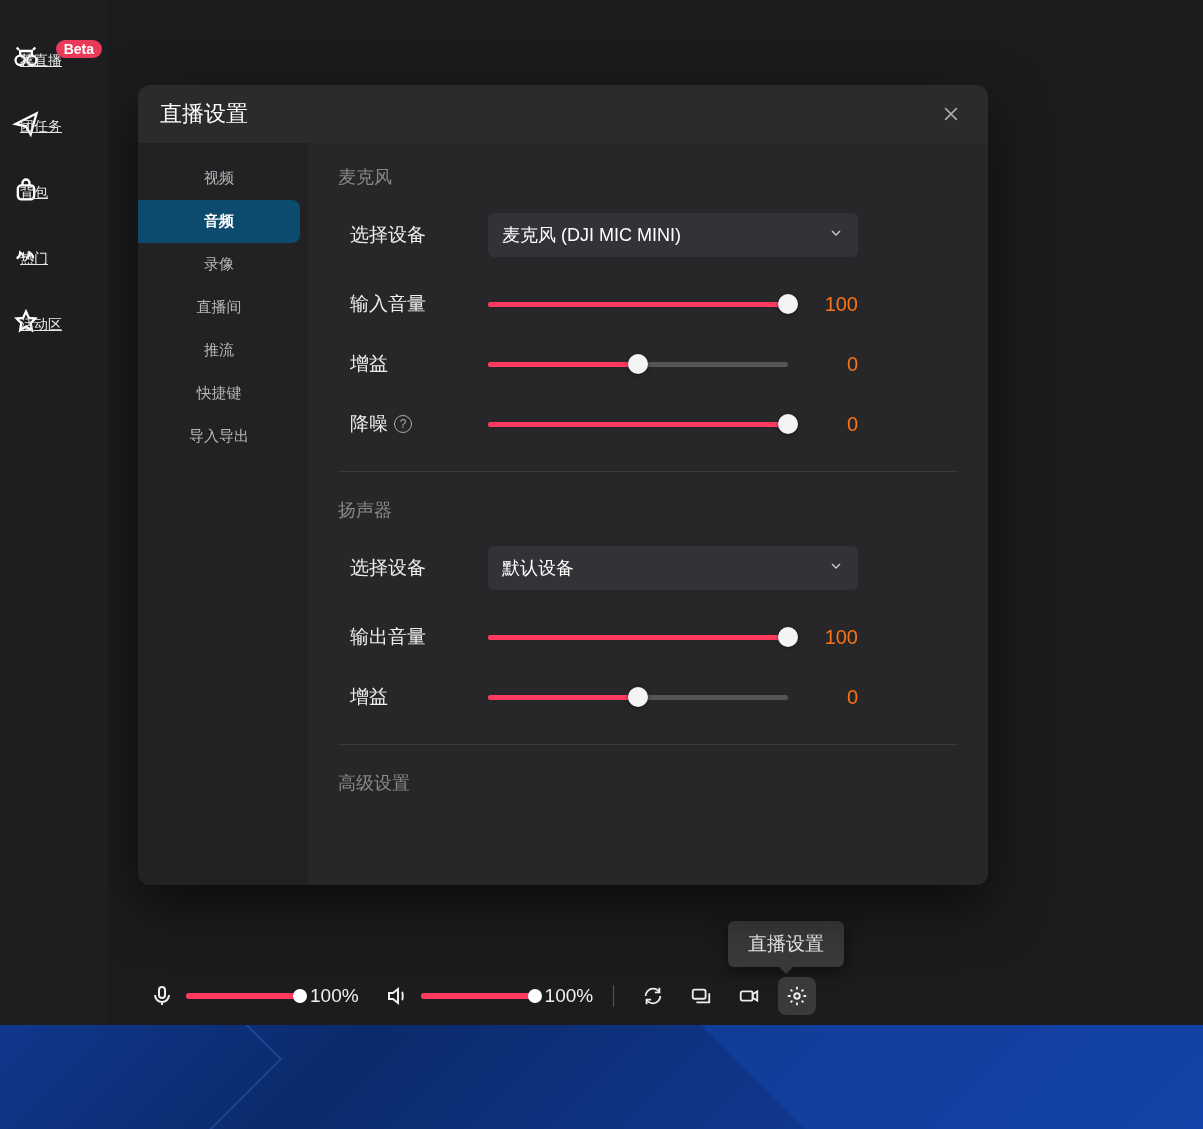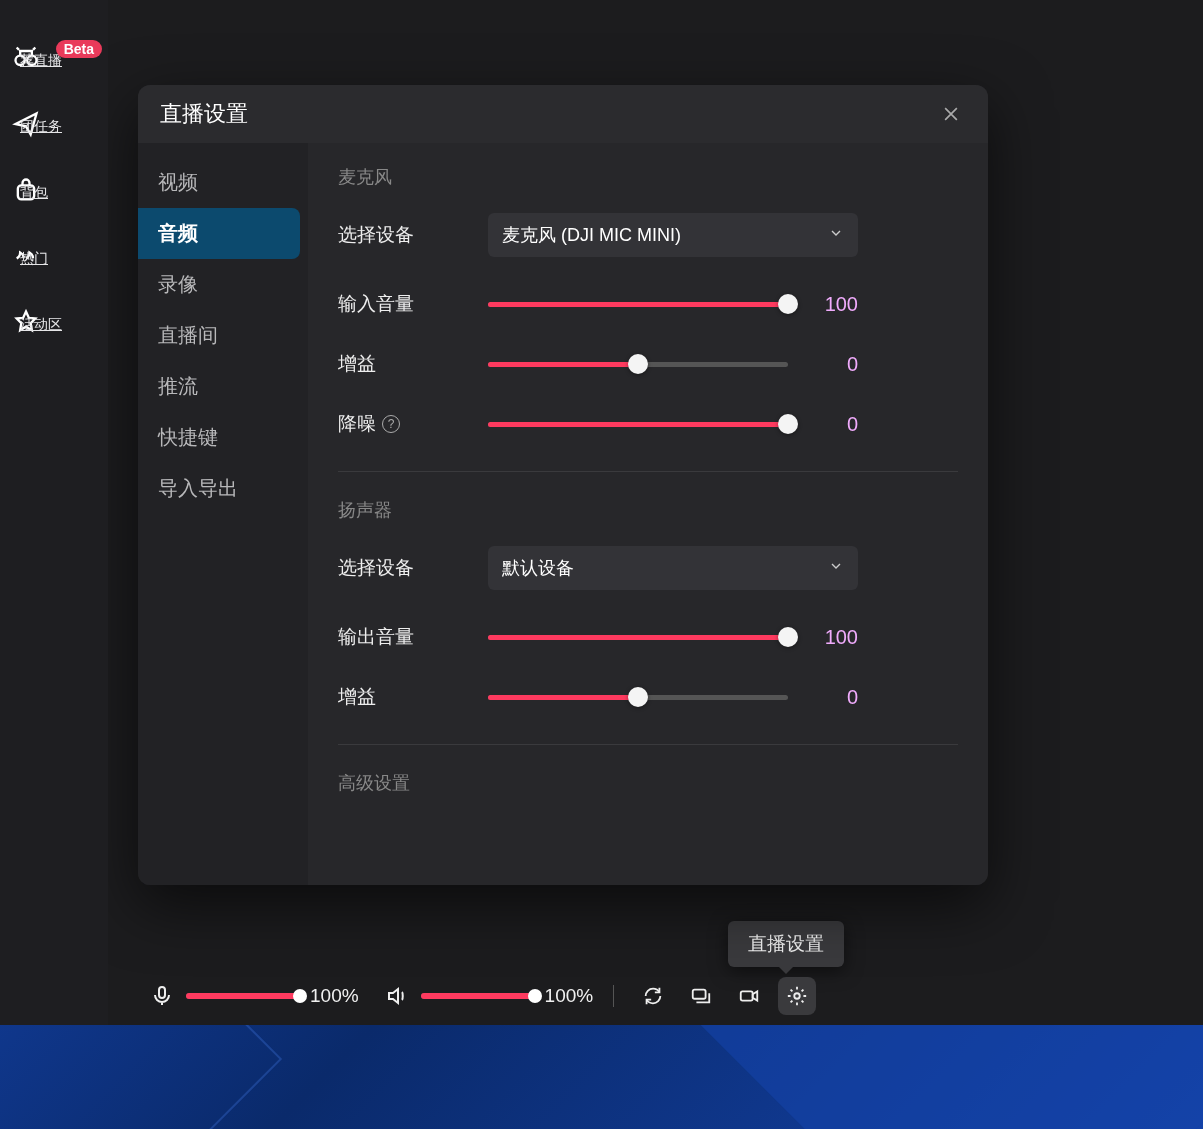--- a/index.html
+++ b/index.html
@@ -118,25 +118,26 @@
     flex:1; display:flex; overflow:hidden;
   }
   .dialog-sidebar {
     width: 170px;
     background: #222225;
     padding-top: 14px;
   }
   .ds-item {
     padding: 12px 20px;
     color: #b8b8ba;
-    font-size: 20px;
+    font-size: 15px;
     cursor: pointer;
     position:relative;
     border-radius: 0 8px 8px 0;
     margin-right: 8px;
+    text-align: center;
   }
   .ds-item.active { background: #0c4a6e; color: #fff; font-weight: 600;}
   .ds-dot { position:absolute; top:10px; right:14px; width:8px;height:8px;border-radius:50%;background:#fe3a5f;}
 
   .dialog-content {
     flex:1;
     background:#27272a;
     padding: 22px 30px;
     overflow-y:auto;
     position:relative;
@@ -146,21 +147,21 @@
 
   .section-title { color:#888; font-size:18px; margin-bottom:24px;}
 
   .field-row {
     display: grid;
     grid-template-columns: 140px 310px 50px;
     align-items: center;
     margin-bottom: 34px;
     column-gap: 10px;
   }
-  .field-label { color:#eee; font-size: 19px; display:flex; align-items:center; gap:6px;}
+  .field-label { color:#eee; font-size: 19px; display:flex; align-items:center; gap:6px;margin-left:12px;}
   .field-label .help{ width:18px;height:18px;border:1.5px solid #aaa;border-radius:50%;display:flex;align-items:center;justify-content:center;font-size:12px;color:#aaa;}
 
   .select {
     height: 44px;
     background:#333337;
     border-radius:6px;
     display:flex; align-items:center; justify-content:space-between;
     padding: 0 14px;
     color:#fff; font-size:18px;
     cursor:pointer;
@@ -179,21 +180,21 @@
   }
   .slider-fill {
     position:absolute; left:0;top:0;bottom:0;
     background:#fe3a5f; border-radius:3px;
   }
   .slider-thumb {
     position:absolute; top:50%; transform:translate(-50%,-50%);
     width:20px;height:20px;border-radius:50%;background:#f4f4f4;
     box-shadow:0 1px 4px rgba(0,0,0,0.4);
   }
-  .slider-value { color:#f0abfc; font-size:20px; text-align:right;}
+  .slider-value { color:#f97316; font-size:20px; text-align:right;}
 
   .hr { height:1px; background:#3a3a3d; margin: 10px 0 26px;}
 
   .bottom-strip{ position:absolute;left:0;right:0;bottom:0;height:104px;background:transparent;}
 </style>
 </head>
 <body>
 
 <div class="bg-shape bg1"></div>
 <div class="bg-shape bg2"></div>

